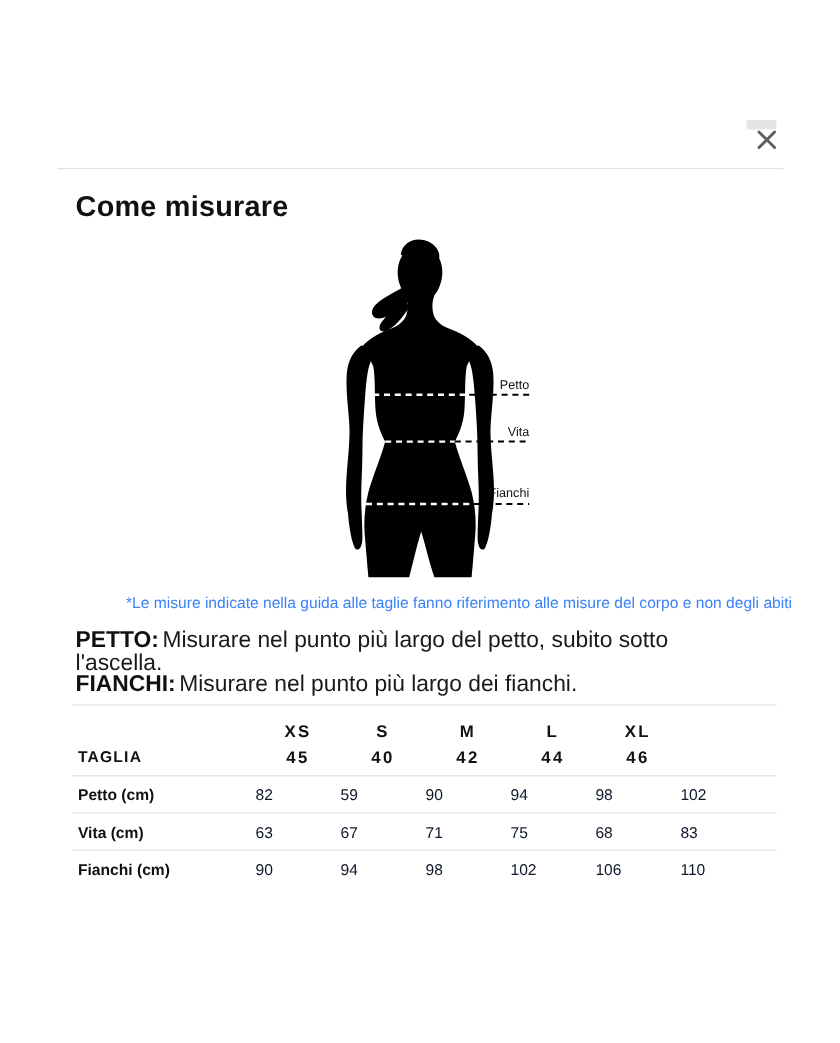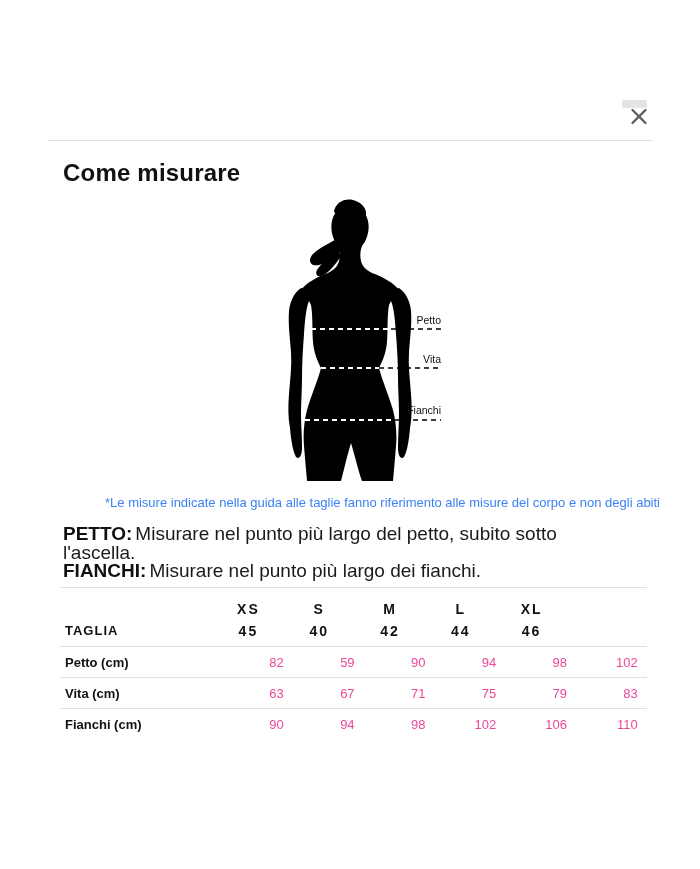--- a/index.html
+++ b/index.html
@@ -54,21 +54,21 @@
     font-weight:700; font-size:13px; letter-spacing:1px;
     padding:0 0 8px 5px; color:#111;
   }
   .col-head { text-align:center; font-weight:700; font-size:14px; letter-spacing:2px; padding-bottom:4px; }
   .col-head div { line-height:22px; }
   .t-row {
     display:grid; grid-template-columns:153px repeat(6,70.8px);
     border-top:1px solid #e0e0e0; height:31px; align-items:center; font-size:13px;
   }
   .row-label { font-weight:700; padding-left:5px; color:#111; }
-  .val { text-align:right; color:#ec4899; }
+  .val { text-align:left; color:#0f172a; }
 </style>
 </head>
 <body>
 
 <div class="page">
 
   <div class="scroll-remnant"></div>
 
   <button class="close-btn" aria-label="close">
     <svg width="20" height="20" viewBox="0 0 20 20">
@@ -150,21 +150,21 @@
       <div class="val">98</div>
       <div class="val">102</div>
     </div>
 
     <div class="t-row">
       <div class="row-label">Vita (cm)</div>
       <div class="val">63</div>
       <div class="val">67</div>
       <div class="val">71</div>
       <div class="val">75</div>
-      <div class="val">79</div>
+      <div class="val">68</div>
       <div class="val">83</div>
     </div>
 
     <div class="t-row">
       <div class="row-label">Fianchi (cm)</div>
       <div class="val">90</div>
       <div class="val">94</div>
       <div class="val">98</div>
       <div class="val">102</div>
       <div class="val">106</div>

